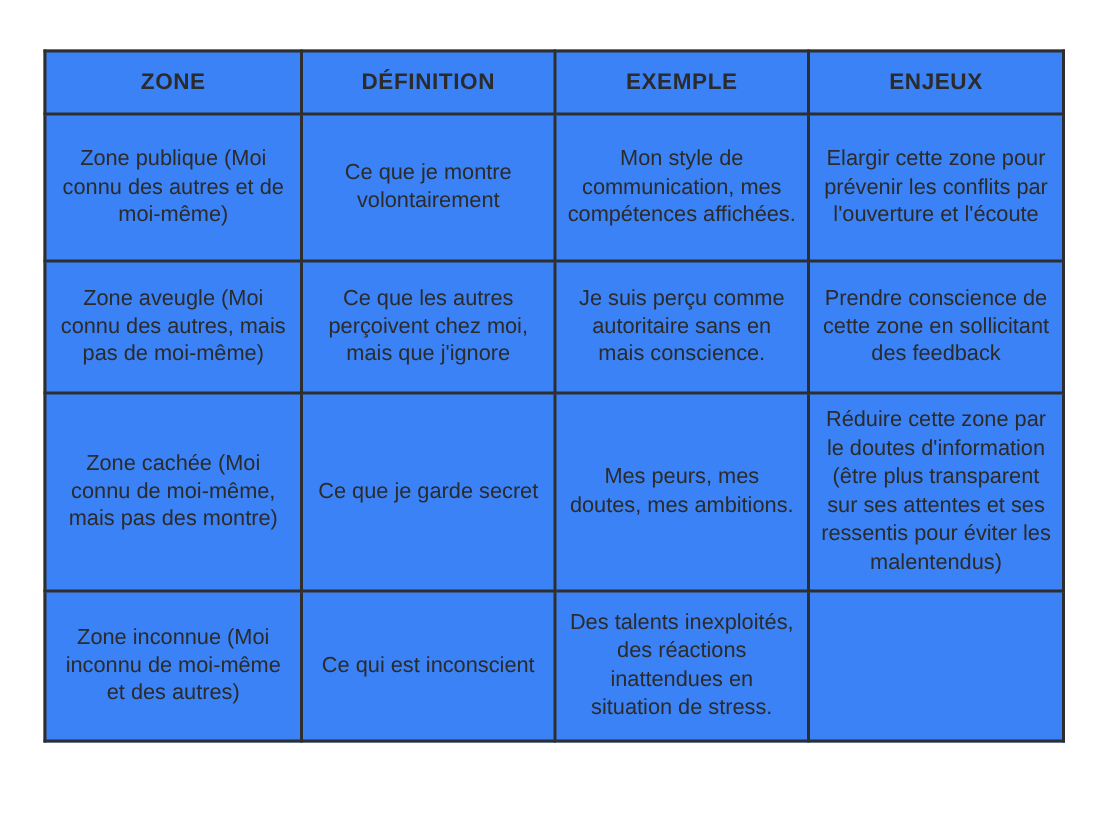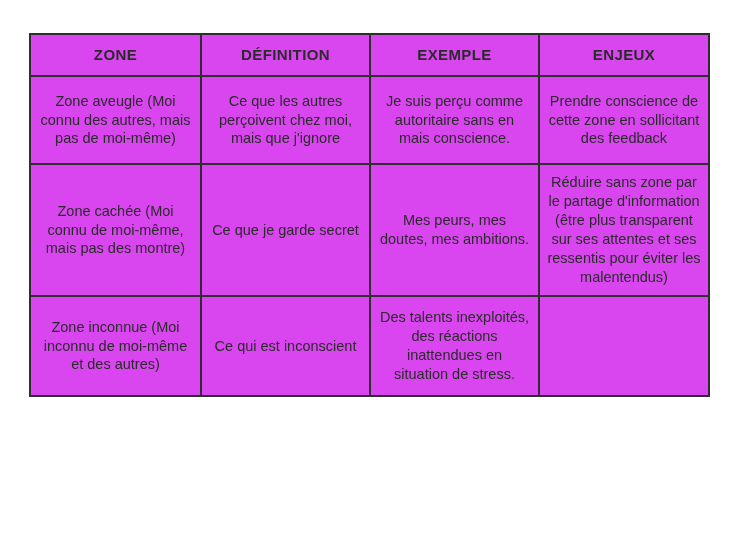--- a/index.html
+++ b/index.html
@@ -15,21 +15,21 @@
     position: relative;
     overflow: hidden;
   }
   table.johari {
     position: absolute;
     left: 29px;
     top: 33px;
     width: 679px;
     border-collapse: collapse;
     table-layout: fixed;
-    background: #d946ef;
+    background: #3b82f6;
   }
   table.johari th,
   table.johari td {
     border: 2px solid #2e2e2e;
     text-align: center;
     vertical-align: middle;
     padding: 4px 7px;
     font-size: 14.5px;
     line-height: 1.30;
     font-weight: 400;
@@ -63,31 +63,37 @@
   </colgroup>
   <thead>
     <tr class="header-row">
       <th>ZONE</th>
       <th>DÉFINITION</th>
       <th>EXEMPLE</th>
       <th>ENJEUX</th>
     </tr>
   </thead>
   <tbody>
+    <tr class="row-0">
+      <td>Zone publique (Moi connu des autres et de moi-même)</td>
+      <td>Ce que je montre volontairement</td>
+      <td>Mon style de communication, mes compétences affichées.</td>
+      <td>Elargir cette zone pour prévenir les conflits par l'ouverture et l'écoute</td>
+    </tr>
     <tr class="row-1">
       <td>Zone aveugle (Moi connu des autres, mais pas de moi-même)</td>
       <td>Ce que les autres perçoivent chez moi, mais que j'ignore</td>
       <td>Je suis perçu comme autoritaire sans en mais conscience.</td>
       <td>Prendre conscience de cette zone en sollicitant des feedback</td>
     </tr>
     <tr class="row-2">
       <td>Zone cachée (Moi connu de moi-même, mais pas des montre)</td>
       <td>Ce que je garde secret</td>
       <td>Mes peurs, mes doutes, mes ambitions.</td>
-      <td>Réduire sans zone par le partage d'information (être plus transparent sur ses attentes et ses ressentis pour éviter les malentendus)</td>
+      <td>Réduire cette zone par le doutes d'information (être plus transparent sur ses attentes et ses ressentis pour éviter les malentendus)</td>
     </tr>
     <tr class="row-3">
       <td>Zone inconnue (Moi inconnu de moi-même et des autres)</td>
       <td>Ce qui est inconscient</td>
       <td>Des talents inexploités, des réactions inattendues en situation de stress.</td>
       <td></td>
     </tr>
   </tbody>
 </table>
 

